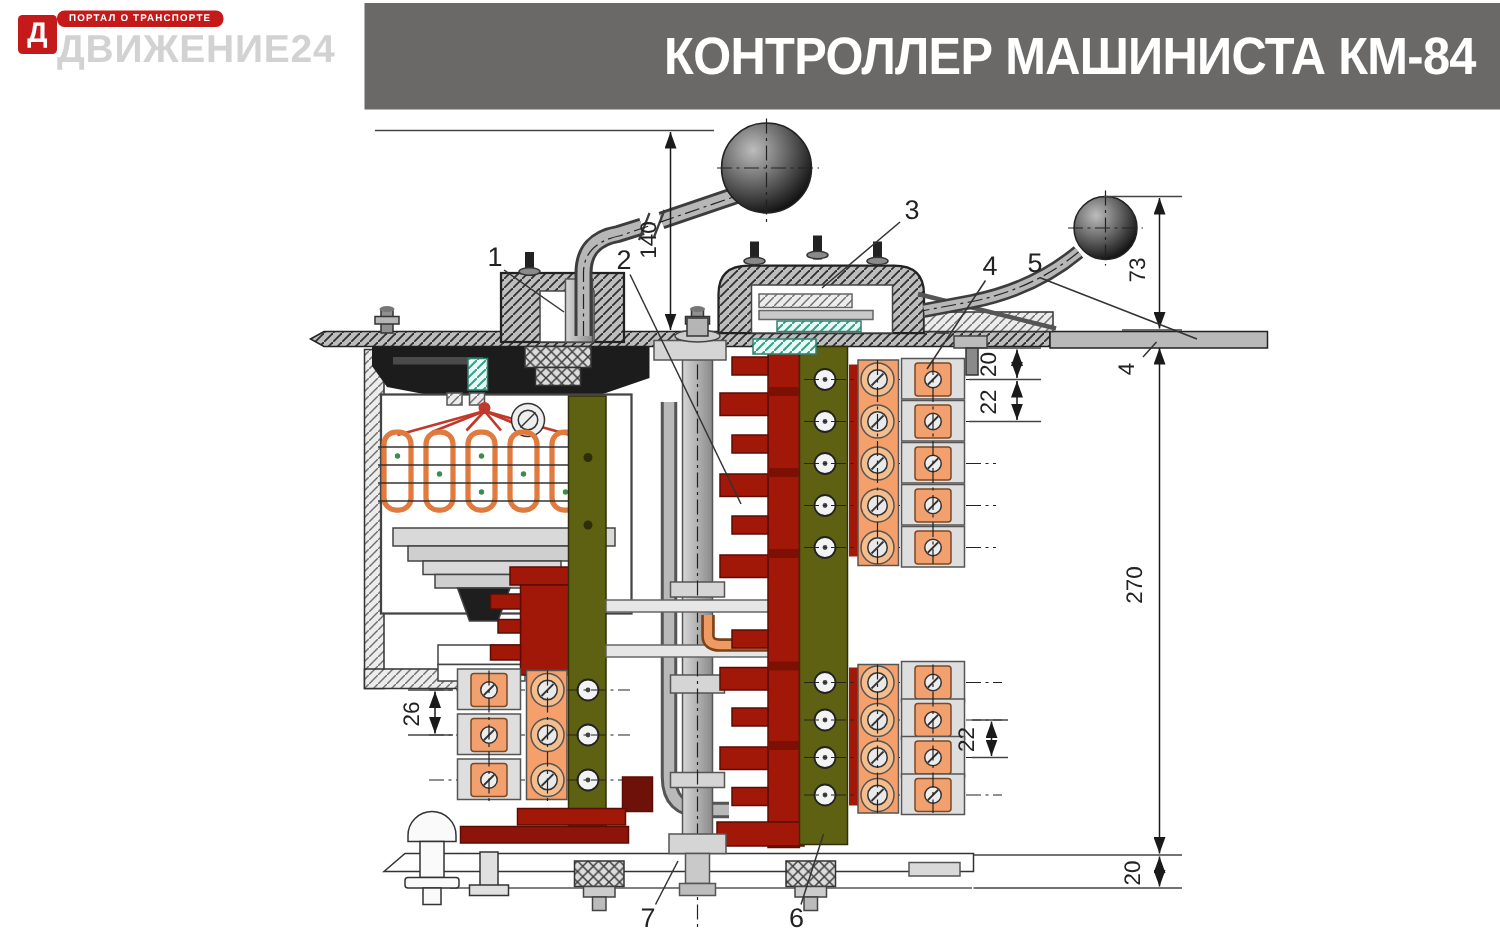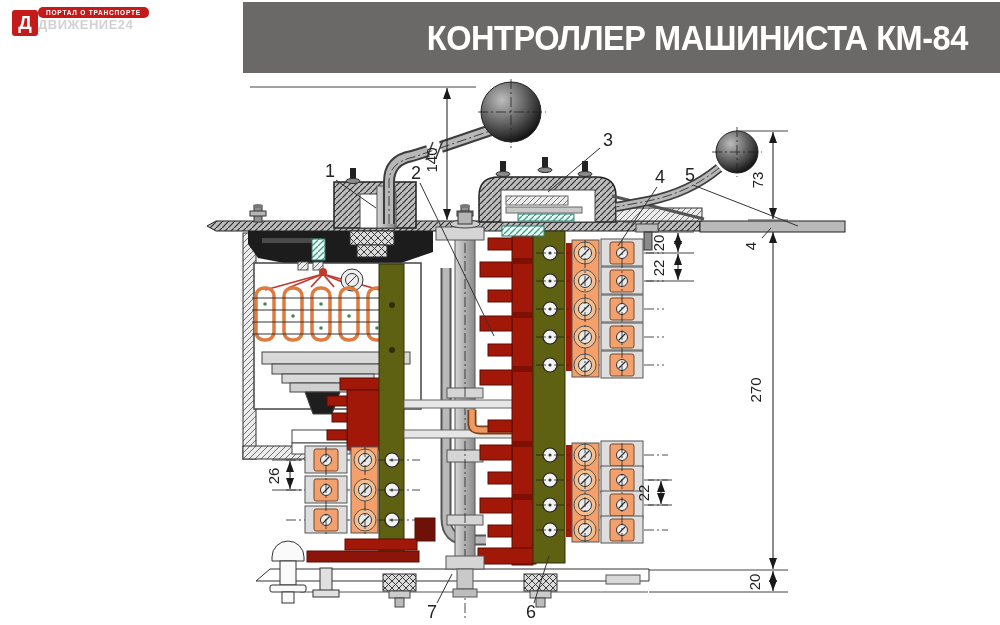--- a/index.html
+++ b/index.html
@@ -1,29 +1,29 @@
 <!DOCTYPE html>
 <html><head>
 <meta charset="utf-8">
 <style>
   html,body{margin:0;padding:0;background:#ffffff;}
   .stage{position:relative;width:1000px;height:625px;background:#fff;overflow:hidden;
          font-family:"Liberation Sans",sans-serif;}
   
   .banner{position:absolute;left:243px;top:2px;right:0;height:71px;background:#6b6967;
-          display:flex;align-items:center;justify-content:flex-end;padding-right:32px;box-sizing:border-box;}
+          display:flex;align-items:center;justify-content:flex-end;padding-right:16px;box-sizing:border-box;}
   .banner .title{color:#fff;font-size:35px;font-weight:bold;letter-spacing:-0.5px;white-space:nowrap;
           transform:scaleX(.93);transform-origin:right center;}
   
   .logo{position:absolute;left:12px;top:6px;width:180px;height:40px;}
   .logo-badge{position:absolute;left:0;top:4px;width:26px;height:26px;background:#c41a1a;border-radius:3px;
           color:#fff;font-weight:bold;font-size:19px;display:flex;align-items:center;justify-content:center;}
   .logo-ribbon{position:absolute;left:26px;top:1px;height:11px;line-height:11px;background:#c41a1a;border-radius:5px;
           color:#fff;font-size:6.5px;letter-spacing:.8px;padding:0 8px;font-weight:bold;white-space:nowrap;}
-  .logo-name{position:absolute;left:26px;top:11px;font-size:13px;font-weight:bold;color:#d2d2d2;
+  .logo-name{position:absolute;left:26px;top:11px;font-size:26px;font-weight:bold;color:#d2d2d2;
           letter-spacing:.5px;white-space:nowrap;}
   svg text{font-family:"Liberation Sans",sans-serif;}
   .dimtxt{font-size:15px;fill:#222;text-anchor:middle;}
   .callout{font-size:18px;fill:#222;text-anchor:middle;}
   .cl{stroke:#222;stroke-width:.8;stroke-dasharray:10 3 2 3;fill:none;}
   .ext{stroke:#444;stroke-width:1;fill:none;}
   .dim{stroke:#1a1a1a;stroke-width:1;fill:none;}
   .ldr{stroke:#333;stroke-width:1;fill:none;}
 </style>
 </head>

